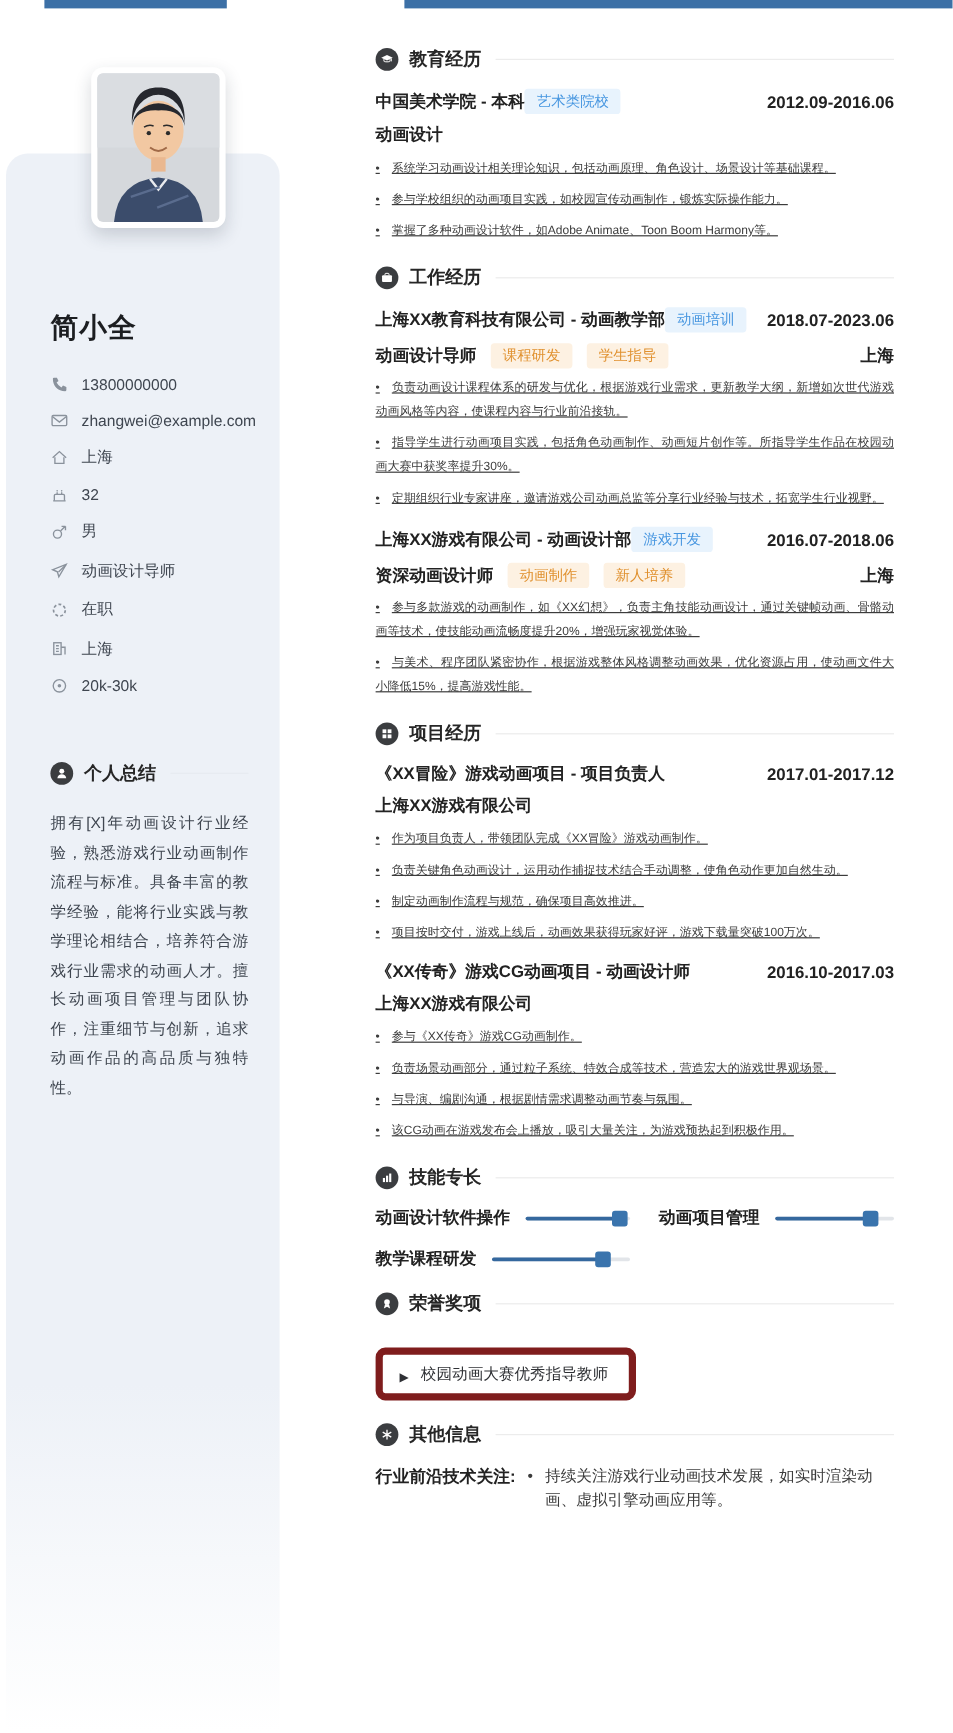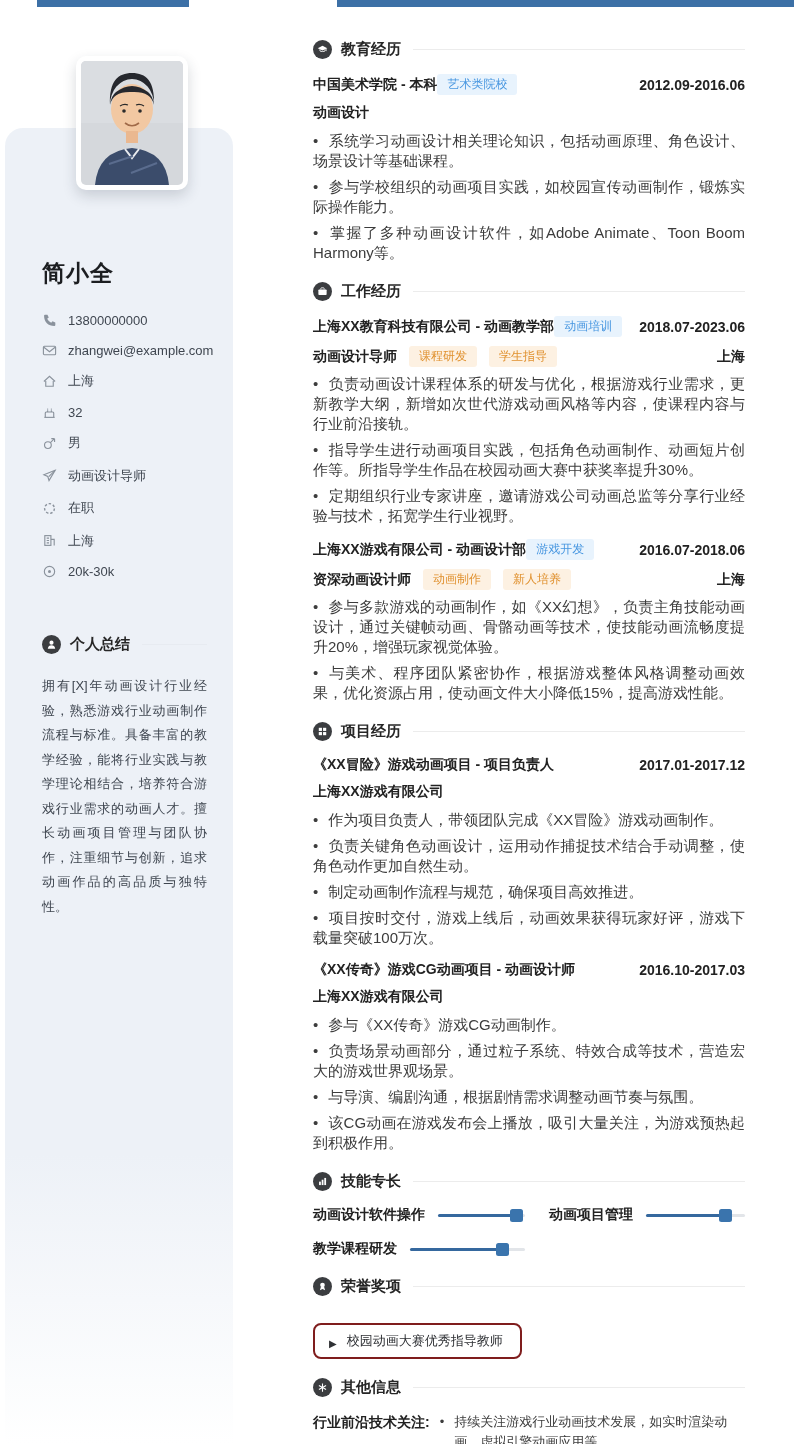--- a/index.html
+++ b/index.html
@@ -45,37 +45,37 @@
 
   .row { display:flex; align-items:center; }
   .head-row { margin-bottom:9px; }
   .strong { font-size:14px; font-weight:700; color:#222; }
   .date { margin-left:auto; font-size:14px; font-weight:700; color:#222; white-space:nowrap; }
   .tag { font-size:12px; padding:2px 10px; border-radius:3px; white-space:nowrap; }
   .tag.blue { background:#e8f3fd; color:#4796e0; }
   .tag.orange { background:#fdf1e2; color:#e0912f; margin-left:12px; }
   .role-row { margin-bottom:7px; }
   .bullets { margin-top:6px; }
-  .bullet { font-size:15px; line-height:20px; color:#3c3c3c; margin-bottom:6px; text-align:justify; }
+  .bullet { font-size:10px; line-height:20px; color:#3c3c3c; margin-bottom:6px; text-align:justify;text-decoration:underline; }
   .bullet::before { content:"•"; margin-right:10px; color:#3c3c3c; }
   .entry { margin-bottom:13px; }
   .entry:last-child { margin-bottom:0; }
 
   
   .skills-grid { display:grid; grid-template-columns:212px 1fr; column-gap:24px; row-gap:16px; margin-top:4px; }
   .skill { display:flex; align-items:center; }
   .skill-label { font-size:14px; font-weight:700; color:#222; white-space:nowrap; margin-right:13px; }
   .track { position:relative; flex:1; height:13px; cursor:pointer; }
   .rail { position:absolute; left:0; right:0; top:5px; height:3px; background:#e2e5e9; border-radius:2px; }
   .fill { position:absolute; left:0; top:5px; height:3px; background:#35689e; border-radius:2px; }
   .handle { position:absolute; top:0; width:13px; height:13px; background:#3a74ad; border-radius:2.5px; }
 
   
   .honor-btn { display:inline-flex; align-items:flex-end; gap:10px; margin-top:12px;
-               border:2px solid #7f1d1d; border-radius:8px; padding:7px 17px 7px 14px;
+               border:6px solid #7f1d1d; border-radius:8px; padding:7px 17px 7px 14px;
                font-size:13px; font-weight:500; color:#2f3135; background:#fff; cursor:pointer; }
   .play::before { content:"▶"; font-size:10px; color:#2f3135; }
 
   
   .other-row { display:flex; margin-top:12px; }
   .other-label { flex:none; margin-right:10px; line-height:20px; }
   .other-list { flex:1; }
   .o-item { display:flex; font-size:13px; line-height:20px; color:#3c3c3c; margin-bottom:8px; }
   .o-dot { flex:none; margin-right:10px; }
   .o-dot::before { content:"•"; }

